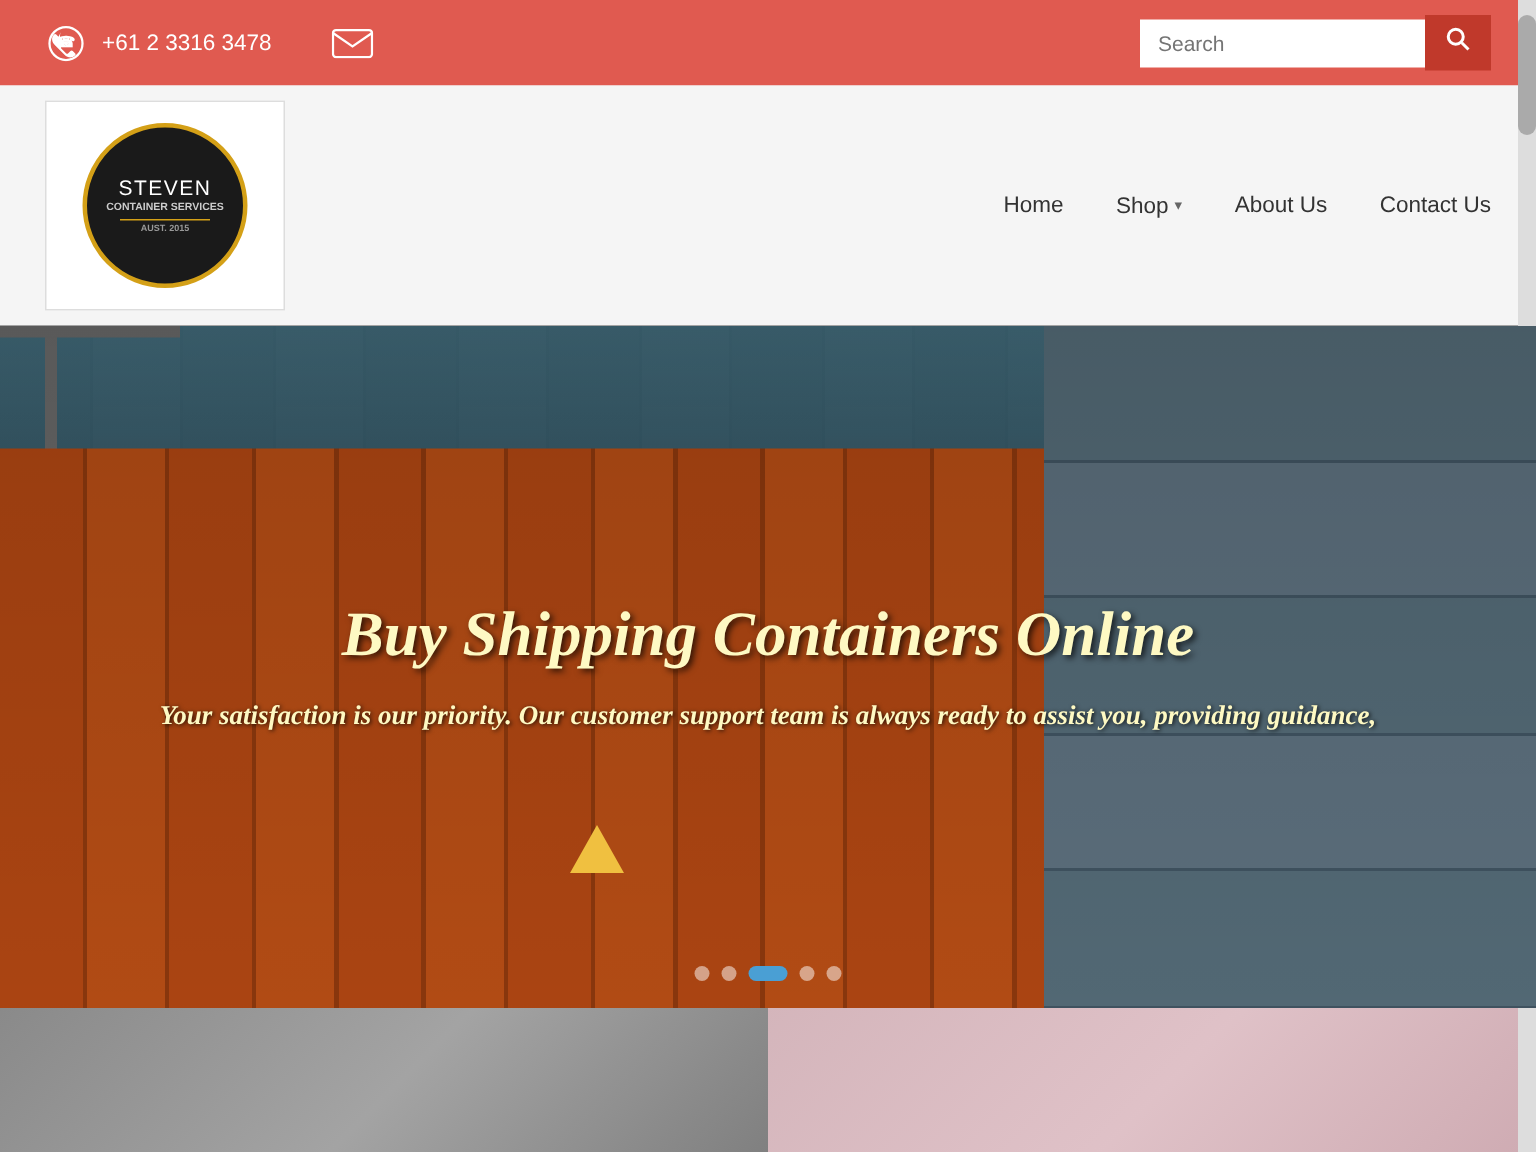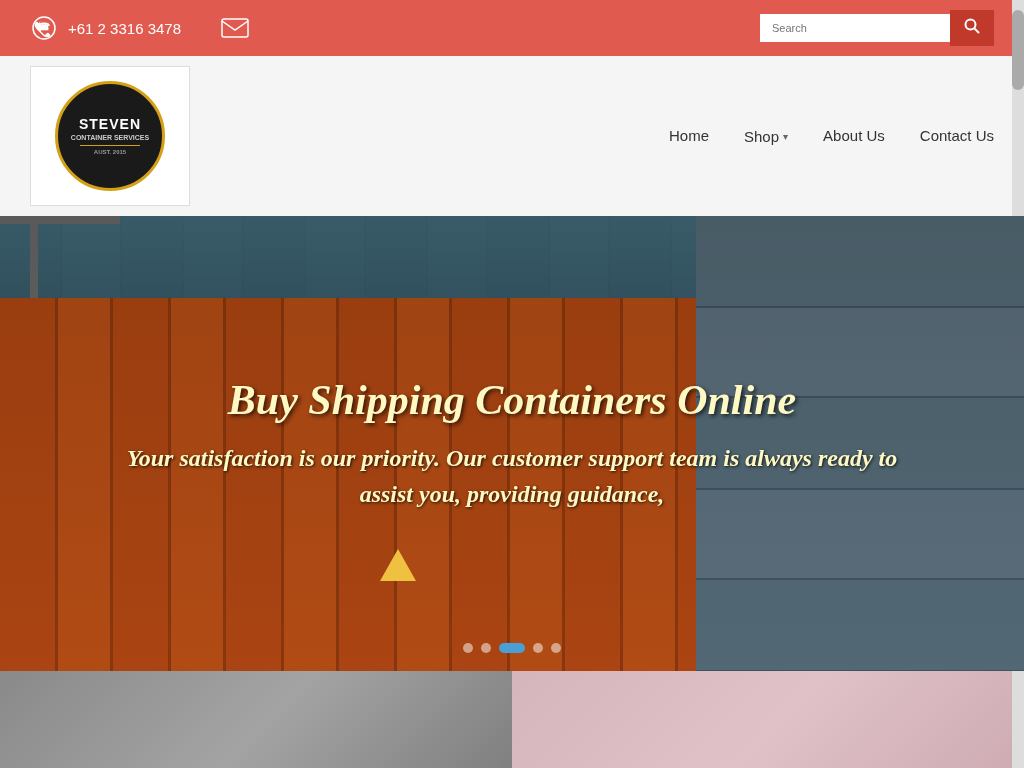--- a/index.html
+++ b/index.html
@@ -29,21 +29,21 @@
     }
     .search-area {
       margin-left: auto;
       display: flex;
       align-items: center;
     }
     .search-area input {
       padding: 8px 12px;
       border: none;
       outline: none;
-      font-size: 11px;
+      font-size: 14px;
       width: 190px;
       background: white;
     }
     .search-area button {
       background: #c0392b;
       border: none;
       color: white;
       padding: 8px 14px;
       cursor: pointer;
       font-size: 16px;
@@ -82,21 +82,21 @@
     }
     .logo-circle .logo-inner {
       color: white;
       font-size: 9px;
       text-align: center;
       font-weight: bold;
       line-height: 1.3;
     }
     .logo-circle .logo-name {
       font-size: 14px;
-      font-weight: bold;
+      font-weight: normal;
       color: white;
       letter-spacing: 1px;
     }
     .logo-circle .logo-sub {
       font-size: 7px;
       color: #ccc;
     }
     .nav-links {
       display: flex;
       align-items: center;
@@ -174,21 +174,21 @@
     }
     .hero-title {
       font-size: 42px;
       font-weight: 800;
       font-style: italic;
       text-shadow: 2px 2px 4px rgba(0,0,0,0.7);
       margin-bottom: 16px;
       font-family: Georgia, serif;
     }
     .hero-subtitle {
-      font-size: 24px;
+      font-size: 18px;
       font-weight: 700;
       font-style: italic;
       text-shadow: 1px 1px 3px rgba(0,0,0,0.8);
       line-height: 1.5;
       font-family: Georgia, serif;
     }
 
     
     .slider-dots {
       position: absolute;

